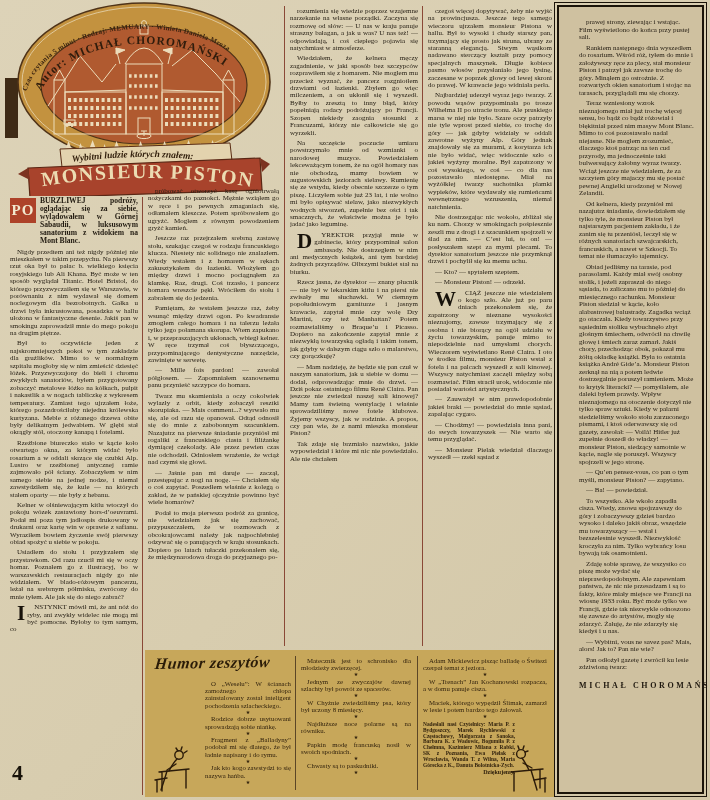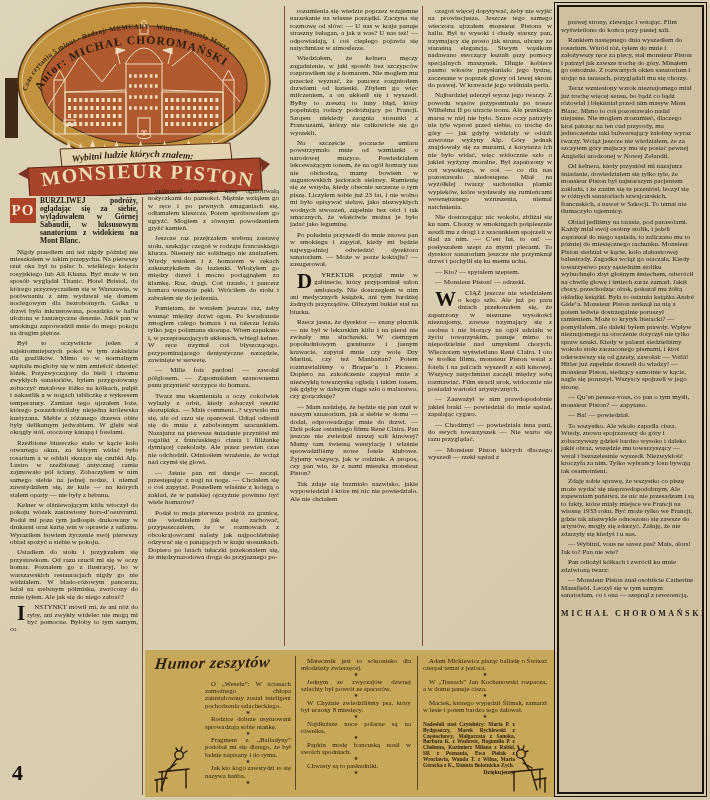--- a/index.html
+++ b/index.html
@@ -17,21 +17,21 @@
   .capbox{float:left;width:26px;height:25px;background:#ad4229;color:#f2e8cf;font-weight:bold;
           font-size:15px;line-height:25px;text-align:center;margin:1px 4px 16px 0;letter-spacing:1px;}
   .dropcap{float:left;font-size:21px;line-height:17px;font-weight:bold;margin:1px 2px 0 0;color:#17120a;}
   .vrule{position:absolute;width:1px;background:#8a4836;}
   #rule1{left:142px;top:197px;height:598px;}
   #rule2{left:284px;top:6px;height:640px;}
   #rule3{left:422px;top:6px;height:640px;}
   
   #sidebar{position:absolute;left:557px;top:5px;width:147px;height:789px;box-sizing:border-box;
            background:#cfc1a0;border:2px solid #1b1409;outline:1px solid #1b1409;outline-offset:2px;
-           padding:12px 8px 8px 2px;}
+           padding:12px 8px 8px 20px;}
   #sidebar .para{font-size:7px;line-height:7.5px;}
   #byline{margin-top:9px;font-weight:bold;font-size:8px;letter-spacing:2.6px;white-space:nowrap;}
   
   #humor{position:absolute;left:145px;top:650px;width:410px;height:147px;background:#c7a75a;color:#2d1e0b;}
   #humor-heading{position:absolute;left:10px;top:4px;font-size:16px;font-weight:bold;font-style:italic;
                  transform:skewX(-7deg) rotate(-1deg);letter-spacing:0.5px;color:#2b1c08;}
   .hcol{position:absolute;font-size:6.8px;line-height:7.2px;text-align:justify;overflow:hidden;}
   #hcolA{left:60px;top:30px;width:86px;height:112px;}
   #hcolB{left:156px;top:7px;width:110px;height:136px;}
   #hcolC{left:278px;top:7px;width:124px;height:136px;}
@@ -160,36 +160,35 @@
       <div class="para">Pamiętam, że wstałem jeszcze raz, żeby wsunąć między drzwi ogon. Po kwadransie zmogłem całego homara i na talerzu leżała tylko jego połamana skorupa. Wtem zapukano i, w przepraszających ukłonach, wbiegł kelner. W ręce trzymał coś błyszczącego, przypominającego dentystyczne narzędzie, zawinięte w serwetę.</div>
       <div class="para">— Mille fois pardon! — zawołał półgłosem. — Zapomniałem szanownemu panu przynieść szczypce do homara.</div>
       <div class="para">Twarz mu skamieniała a oczy cokolwiek wylazły z orbit, kiedy zobaczył resztki skorupiaka. — Mais comment...? wyrwało mu się, ale od razu się opanował. Odtąd odnosił się do mnie z zabobonnym szacunkiem. Nazajutrz na pierwsze śniadanie przyniósł mi rogaliki z francuskiego ciasta i filiżankę dymiącej czekolady. Ale przez pewien czas nie odchodził. Odniosłem wrażenie, że wciąż nad czymś się głowi.</div>
       <div class="para">— Jaśnie pan mi daruje — zaczął, przestępując z nogi na nogę. — Chciałem się o coś zapytać. Poszedłem właśnie z kolegą o zakład, że w pańskiej ojczyźnie powinno być wiele homarów?</div>
       <div class="para">Podał to moja pierwsza podróż za granicę, nie wiedziałem jak się zachować, przypuszczałem, że w rozmowach z obcokrajowcami należy jak najpochlebniej odzywać się o panujących w kraju stosunkach. Dopiero po latach tułaczki przekonałem się, że międzynarodowa droga do przyjaznego po-</div>
     </div>
   <div class="col" id="col3">
       <div class="para">rozumienia się wiedzie poprzez wzajemne narzekanie na własne porządki. Zaczyna się rozmowę od słów: — U nas w kraju panuje straszny bałagan, a jak u was? U nas też! — odpowiadają, i coś ciepłego pojawia się natychmiast w atmosferze.</div>
       <div class="para">Wiedziałem, że kelnera męczy zagadnienie, w jaki sposób bez szczypców rozprawiłem się z homarem. Nie mogłem mu przecież wyznać, że pancerz rozgniotłem drzwiami od łazienki. Zbyłem go więc milczeniem, a on ukłonił się i wyszedł. Byłby to zresztą to inny błąd, który popełniają rodacy podróżujący po Francji. Szopen niekiedy zaognia stosunki z Francuzami, którzy nie całkowicie się go wyrzekli.</div>
       <div class="para">Na szczęście poczucie umiaru powstrzymało mnie od wzmianki o narodowej muzyce. Powiedziałem lekceważącym tonem, że na ogół homary nas nie obchodzą, mamy bowiem w augustowskich jeziorach sielawy. Rumienię się ze wstydu, kiedy obecnie szczerze o tym piszę. Liczyłem sobie już 23 lat, i nie wolno mi było opisywać sielaw, jako niezwykłych wodnych stworzeń, zupełnie bez ości i tak smacznych, że właściwie można je było jadać jako leguminę.</div>
-      <div class="para">Po południu przyszedł do mnie znowu pan w smokingu i zapytał, kiedy mi będzie najwygodniej odwiedzić dyrektora sanatorium. — Może w porze koktajlu? — zasugerował.</div>
       <div class="para"><span class="dropcap">D</span>YREKTOR przyjął mnie w gabinecie, który przypominał salon ambasady. Nie dostrzegłem w nim ani medycznych książek, ani tym bardziej żadnych przyrządów. Olbrzymi bukiet stał na biurku.</div>
       <div class="para">Rzecz jasna, że dyrektor — znany płucnik — nie był w lekarskim kitlu i na piersi nie zwisały mu słuchawki. W ciemnym popołudniowym garniturze i jasnym krawacie, zapytał mnie czy wolę Dry Martini, czy też Manhattan? Potem rozmawialiśmy o Braque’u i Picasso. Dopiero na zakończenie zapytał mnie z niezwykłą towarzyską ogładą i takim tonem, jak gdyby w dalszym ciągu szło o malarstwo, czy gorączkuję?</div>
       <div class="para">— Mam nadzieję, że będzie się pan czuł w naszym sanatorium, jak u siebie w domu — dodał, odprowadzając mnie do drzwi. — Dziś pokaz ostatniego filmu René Claira. Pan jeszcze nie zwiedzał naszej sali kinowej? Mamy tam świetną wentylację i właśnie sprowadziliśmy nowe fotele klubowe. Żyjemy wszyscy, jak w rodzinie. A propos, czy pan wie, że z nami mieszka monsieur Piston?</div>
       <div class="para">Tak zdaje się brzmiało nazwisko, jakie wypowiedział i które mi nic nie powiedziało. Ale nie chciałem</div>
     </div>
   <div class="col" id="col4">
       <div class="para">czegoś więcej dopytywać, żeby nie wyjść na prowincjusza. Jeszcze tego samego wieczoru ujrzałem monsieur Pistona w hallu. Był to wysoki i chudy starszy pan, trzymający się prosto jak struna, ubrany ze staranną elegancją. Siwym wąsikom nadawano sterczący kształt przy pomocy specjalnych maszynek. Długie kobiece pasmo włosów przysłaniało jego łysinę, zaczesane w poprzek głowy od lewej skroni do prawej. W krawacie jego widniała perła.</div>
       <div class="para">Najbardziej uderzył wyraz jego twarzy. Z powodu wąsów przypominała po trosze Wilhelma II po utracie tronu. Ale pruskiego marsa w niej nie było. Szare oczy patrzyły nie tyle wprost przed siebie, co trochę do góry — jak gdyby widziały w oddali zawrotne wyżyny Alp. Góry jednak znajdowały się za murami, z korytarza ich nie było widać, więc widocznie szło o jakieś wyżyny moralne. Był zapatrzony w coś wysokiego, w coś — co dla nas pozostawało niedostępne. Miał na wyżółkłej twarzy suchotnika plamki wypieków, które wydawały się rumieńcami wewnętrznego wzruszenia, niemal natchnienia.</div>
       <div class="para">Nie dostrzegając nic wokoło, zbliżał się ku nam. Chorzy w smokingach pośpiesznie zeszli mu z drogi i z szacunkiem spojrzeli w ślad za nim. — C’est lui, to on! — posłyszałem szept za mymi plecami. To dyrektor sanatorium jeszcze nie przymknął drzwi i pochylił się ku memu uchu.</div>
       <div class="para">— Kto? — spytałem szeptem.</div>
       <div class="para">— Monsieur Piston! — odrzekł.</div>
       <div class="para"><span class="dropcap">W</span>CIĄŻ jeszcze nie wiedziałem o kogo szło. Ale już po paru dniach przekonałem się, że zapatrzony w nieznane wysokości nieznajomy, zawsze trzymający się z osobna i nie biorący na ogół udziału w życiu towarzyskim, panuje mimo to niepodzielnie nad umysłami chorych. Wieczorem wyświetlano René Claira. I oto w środku filmu, monsieur Piston wstał z fotela i na palcach wyszedł z sali kinowej. Wszyscy natychmiast zaczęli między sobą rozmawiać. Film stracił urok, widocznie nie posiadał wartości artystycznych.</div>
       <div class="para">— Zauważył w nim prawdopodobnie jakieś braki — powiedział do mnie sąsiad, zapalając cygaro.</div>
-      <div class="para">— Chodźmy! — powiedziała inna pani, do swych towarzyszek — Nie warto się razu przyglądać.</div>
-      <div class="para">— Monsieur Piston których dlaczego wyszedł — rzekł sąsiad z</div>
+      <div class="para">— Chodźmy! — powiedziała inna pani, do swych towarzyszek — Nie warto się temu przyglądać.</div>
+      <div class="para">— Monsieur Pielak wiedział dlaczego wyszedł — rzekł sąsiad z</div>
     </div>
 
   <div id="humor">
     <div id="humor-heading">Humor zeszytów</div>
     <div class="hrule" id="hruleA"></div>
     <div class="hrule" id="hruleB"></div>
     <div class="hcol" id="hcolA">
         <div class="hitem">O „Weselu”: W ścianach zamożnego chłopa zainstalowany został inteligent pochodzenia szlacheckiego.</div>
         <div class="hstar">★</div>
         <div class="hitem">Rodzice dobrze usytuowani sprowadzają sobie niańkę.</div>
@@ -252,19 +251,18 @@
         <div class="para">prawej strony, ziewając i wstając. Film wyświetlono do końca przy pustej sali.</div>
         <div class="para">Rankiem następnego dnia wyszedłem do rosarium. Wśród róż, tyłem do mnie i założywszy ręce za plecy, stał monsieur Piston i patrzył jak zawsze trochę do góry. Minąłem go ostrożnie. Z rozwartych okien sanatorium i stojąc na tarasach, przyglądali mu się chorzy.</div>
         <div class="para">Teraz wzniesiony wzrok nieznajomego miał już trochę więcej sensu, bo bądź co bądź różowiał i błękitniał przed nim masyw Mont Blanc. Mimo to coś pozostawało nadal niejasne. Nie mogłem zrozumieć, dlaczego ktoś patrząc na ten cud przyrody, ma jednocześnie taki bulwersujący żałobny wyraz twarzy. Wciąż jeszcze nie wiedziałem, że za szczytem góry majaczy mu się postać pewnej Angielki urodzonej w Nowej Zelandii.</div>
         <div class="para">Od kelnera, kiedy przyniósł mi nazajutrz śniadanie, dowiedziałem się tylko tyle, że monsieur Piston był najstarszym pacjentem zakładu, i że zanim się tu przeniósł, leczył się w różnych sanatoriach szwajcarskich, francuskich, a nawet w Szkocji. To temat nie tłumaczyło tajemnicy.</div>
         <div class="para">Obiad jedliśmy na tarasie, pod parasolami. Każdy miał swój osobny stolik, i jeżeli zapraszał do niego sąsiada, to zaliczano mu to później do miesięcznego rachunku. Monsieur Piston siedział w kącie, koło alabastrowej balustrady. Zagadka wciąż go otaczała. Kiedy towarzystwo przy sąsiednim stoliku wybuchnęło zbyt głośnym śmiechem, odwrócił na chwilę głowę i śmiech zaraz zamarł. Jakiś chory, przechodząc obok, pokazał mu żółtą okładkę książki. Była to ostatnia książka André Gide’a. Monsieur Piston zerknął na nią a potem ledwie dostrzegalnie poruszył ramieniem. Może to krytyk literacki? — pomyślałem, ale daleki byłem prawdy. Wpływ nieznajomego na otoczenie dotyczył nie tylko spraw sztuki. Kiedy w palarni siedzieliśmy wokoło stołu zarzuconego pismami, i ktoś oderwawszy się od gazety, zawołał: — Voilà! Hitler już zupełnie doszedł do władzy! — monsieur Piston, siedzący samotnie w kącie, nagle się poruszył. Wszyscy spojrzeli w jego stronę.</div>
         <div class="para">— Qu’en pensez-vous, co pan o tym myśli, monsieur Piston? — zapytano.</div>
         <div class="para">— Ba! — powiedział.</div>
         <div class="para">To wszystko. Ale wkoło zapadła cisza. Wtedy, znowu spojrzawszy do góry i zobaczywszy gdzieś bardzo wysoko i daleko jakiś obraz, wszędzie mu towarzyszący — wstał i bezszelestnie wyszedł. Niezwykłość kroczyła za nim. Tylko wybrańcy losu bywają tak osamotnieni.</div>
         <div class="para">Zdaję sobie sprawę, że wszystko co piszę może wydać się nieprawdopodobnym. Ale zapewniam państwa, że nic nie przesadzam i są to fakty, które miały miejsce we Francji na wiosnę 1933 roku. Być może tylko we Francji, gdzie tak niezwykle odnoszono się zawsze do artystów, mogły się zdarzyć. Żałuję, że nie zdarzyły się kiedyś i u nas.</div>
         <div class="para">— Wybitni, vous ne savez pas? Mais, alors! Jak to? Pan nie wie?</div>
-        <div class="para">Pan odłożył kółkach i zwrócił ku mnie zdziwioną twarz:</div>
-        <div class="para">— Monsieur Piston znał osobiście Catherine Mansfield. Leczył się w tym samym sanatorium, co i ona — szepnął z rewerencją.</div>
+        <div class="para">Pan odłożył gazetę i zwrócił ku lesie zdziwioną twarz:</div>
       </div>
     <div id="byline">MICHAŁ CHOROMAŃSKI</div>
   </div>
 
 </div>
 
 </body></html>

